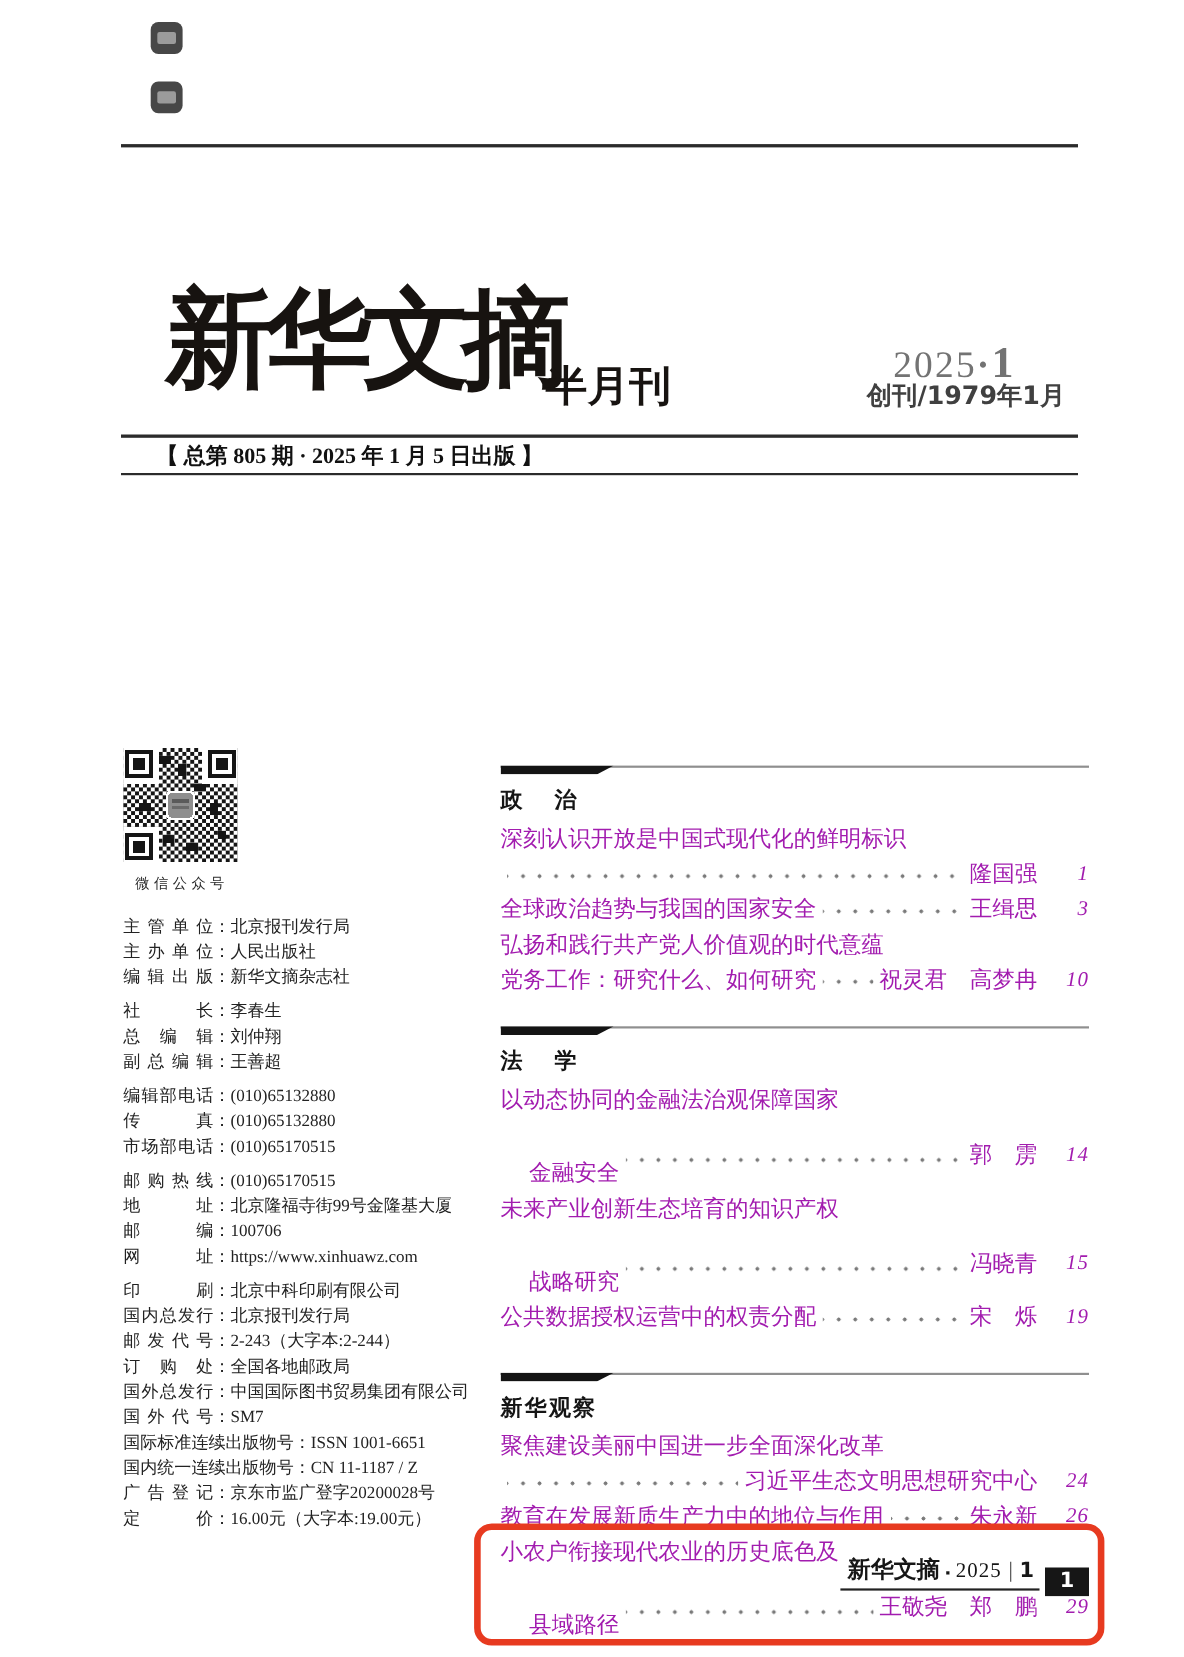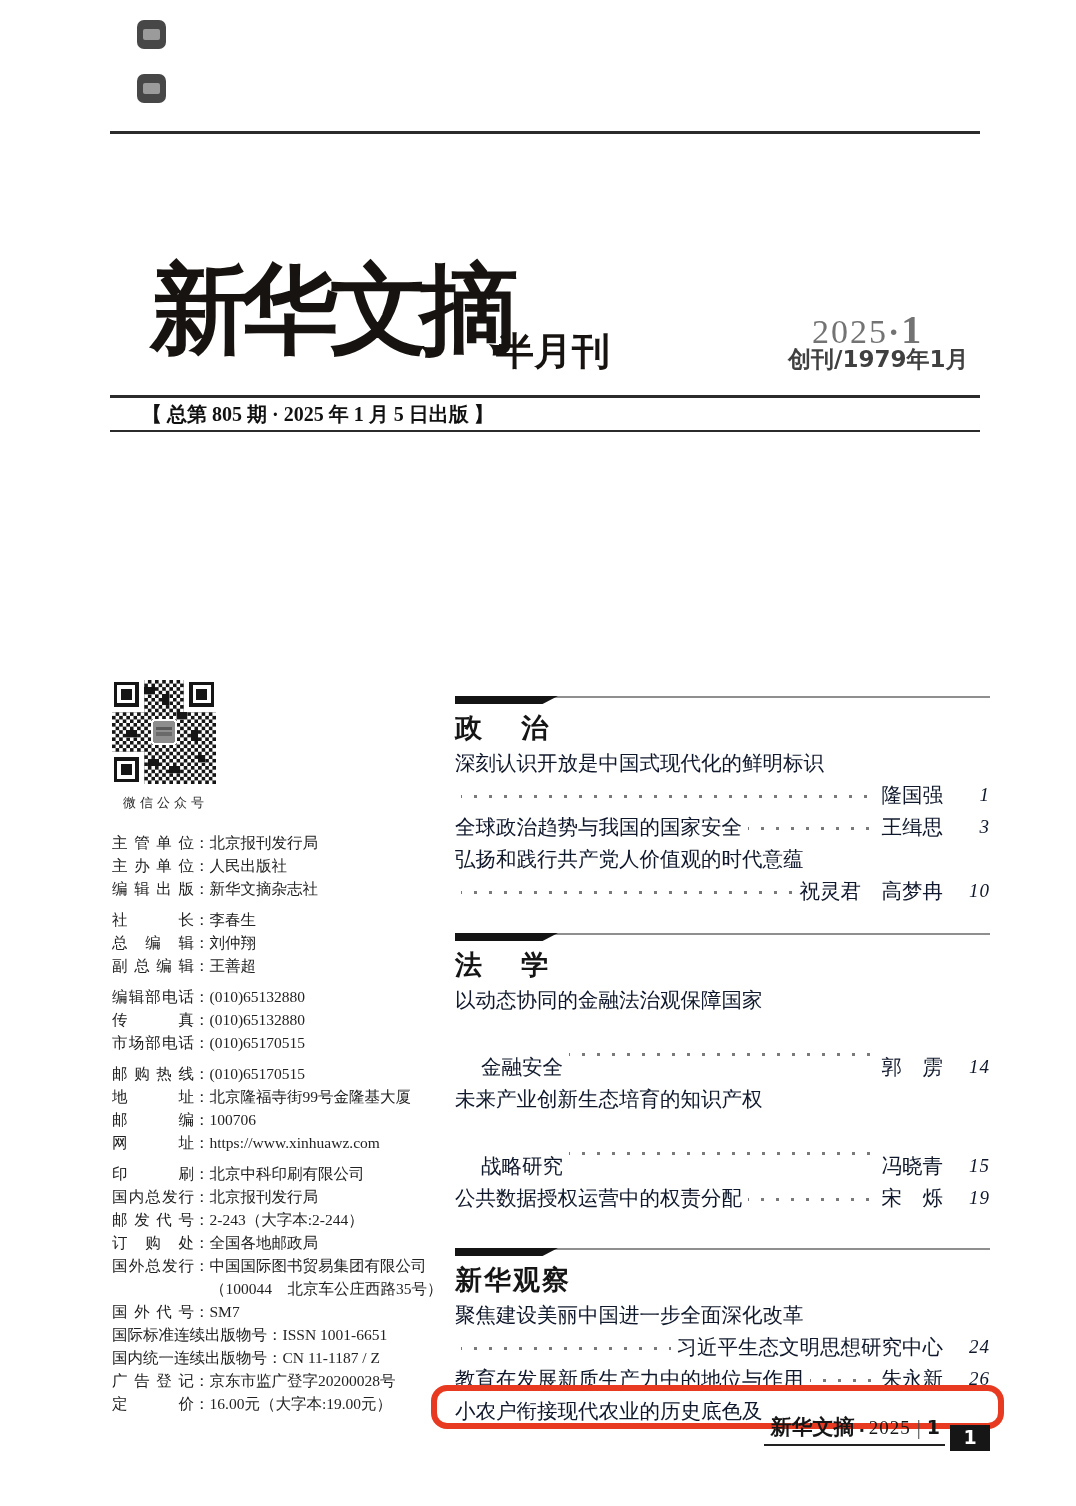--- a/index.html
+++ b/index.html
@@ -37,27 +37,27 @@
   .pub .lbl{flex:none;min-width:82px;text-align:justify;text-align-last:justify;white-space:nowrap;}
   .pub .colon{flex:none;}
   .pub .val{flex:1;white-space:pre;}
   .pub .row.cont{padding-left:98px;}
   
   .toc{position:absolute;left:455px;top:696px;width:535px;}
   .sec-bar{position:relative;height:8px;}
   .sec-line{position:absolute;left:0;right:0;top:0;height:2px;background:#8f8f8f;}
   .sec-wedge{position:absolute;left:0;top:0;width:103px;height:8px;background:#141414;
              clip-path:polygon(0 0,100% 0,85% 100%,0 100%);}
-  .sec-title{margin:11px 0 6px;font-size:27px;font-weight:700;color:#151515;line-height:26px;}
+  .sec-title{margin:11px 0 6px;font-size:20px;font-weight:700;color:#151515;line-height:26px;}
   .sec-title.spread{letter-spacing:1.45em;}
   .sec-title.slight{letter-spacing:2px;}
   .sec{margin-top:0;}
   .sec + .sec{margin-top:26px;font-family:Liberation Serif, serif;}
   .sec.observe{margin-top:34px;}
-  .toc-line{display:flex;align-items:flex-end;line-height:32px;font-size:20.5px;color:#0f172a;}
+  .toc-line{display:flex;align-items:center;line-height:32px;font-size:20.5px;color:#a21caf;}
   .toc-line .t{white-space:pre;}
   .toc-line.indent .t{padding-left:26px;margin-top:35px;}
   .leader{flex:1 1 auto;align-self:stretch;margin:0 6px;
           background-image:radial-gradient(circle,#7a7a7a 1.6px,rgba(0,0,0,0) 2px);
           background-size:15px 15px;background-repeat:repeat-x;background-position:7px 60%;}
   .authors{white-space:pre;margin-right:13px;}
   .pg{font-style:italic;min-width:34px;text-align:right;font-size:19px;letter-spacing:1px;}
   
   .hl{position:relative;}
   .red-box{position:absolute;left:-24px;right:-14px;top:-10px;bottom:-2px;
@@ -227,23 +227,20 @@
     <div class="row">
         <span class="lbl">订购处</span>
         <span class="colon">：</span>
         <span class="val">全国各地邮政局</span>
       </div>
     <div class="row">
         <span class="lbl">国外总发行</span>
         <span class="colon">：</span>
         <span class="val">中国国际图书贸易集团有限公司</span>
       </div>
-    <div class="row cont">
-        <span class="val">（100044　北京车公庄西路35号）</span>
-      </div>
     <div class="row">
         <span class="lbl">国外代号</span>
         <span class="colon">：</span>
         <span class="val">SM7</span>
       </div>
     <div class="row">
         <span class="lbl">国际标准连续出版物号</span>
         <span class="colon">：</span>
         <span class="val">ISSN 1001-6651</span>
       </div>
@@ -284,20 +281,21 @@
     <div class="toc-line">
         <span class="t">全球政治趋势与我国的国家安全</span>
         <span class="leader"></span>
         <span class="authors">王缉思</span>
         <span class="pg">3</span>
       </div>
     <div class="toc-line">
         <span class="t">弘扬和践行共产党人价值观的时代意蕴</span>
       </div>
     <div class="toc-line">
+        <span class="t">党务工作：研究什么、如何研究</span>
         <span class="leader"></span>
         <span class="authors">祝灵君　高梦冉</span>
         <span class="pg">10</span>
       </div>
   </section>
 
   <section class="sec">
     <div class="sec-bar">
         <span class="sec-line"></span>
         <span class="sec-wedge"></span>
@@ -346,20 +344,26 @@
     <div class="toc-line">
         <span class="t">教育在发展新质生产力中的地位与作用</span>
         <span class="leader"></span>
         <span class="authors">朱永新</span>
         <span class="pg">26</span>
       </div>
     <div class="hl">
       <div class="red-box"></div>
       <div class="toc-line">
           <span class="t">小农户衔接现代农业的历史底色及</span>
+        </div>
+      <div class="toc-line indent">
+          <span class="t">县域路径</span>
+          <span class="leader"></span>
+          <span class="authors">王敬尧　郑　鹏</span>
+          <span class="pg">29</span>
         </div>
     </div>
   </section>
 
 </div>
 
 <div class="footer">
   <div class="footer-text">
     <span class="brand">新华文摘</span>
     <span class="bullet">▪</span>

